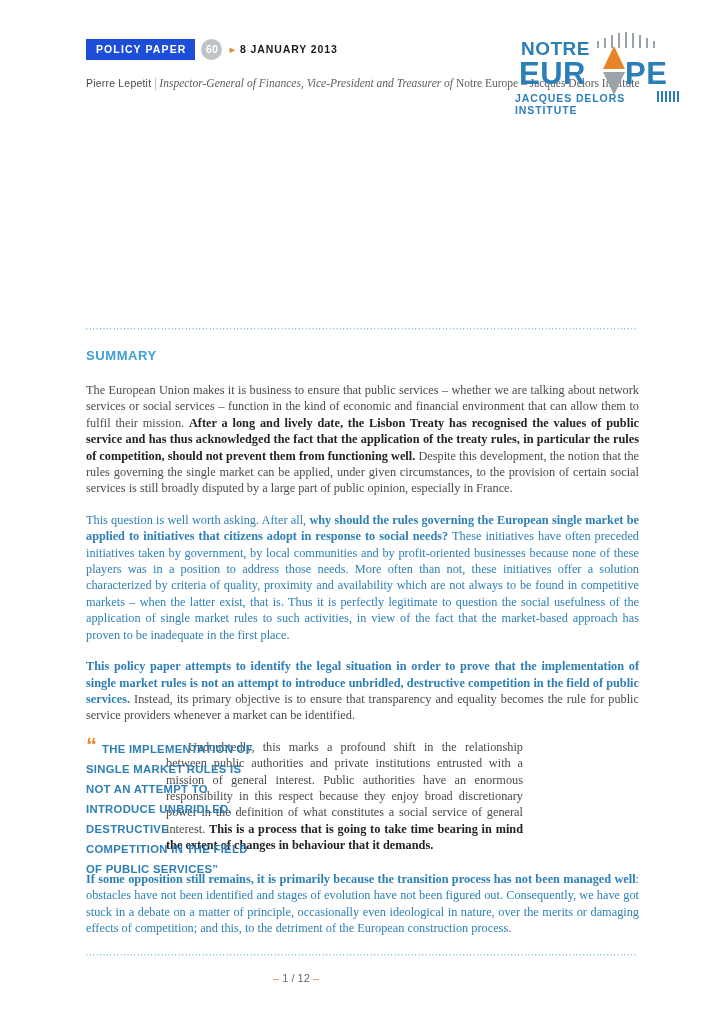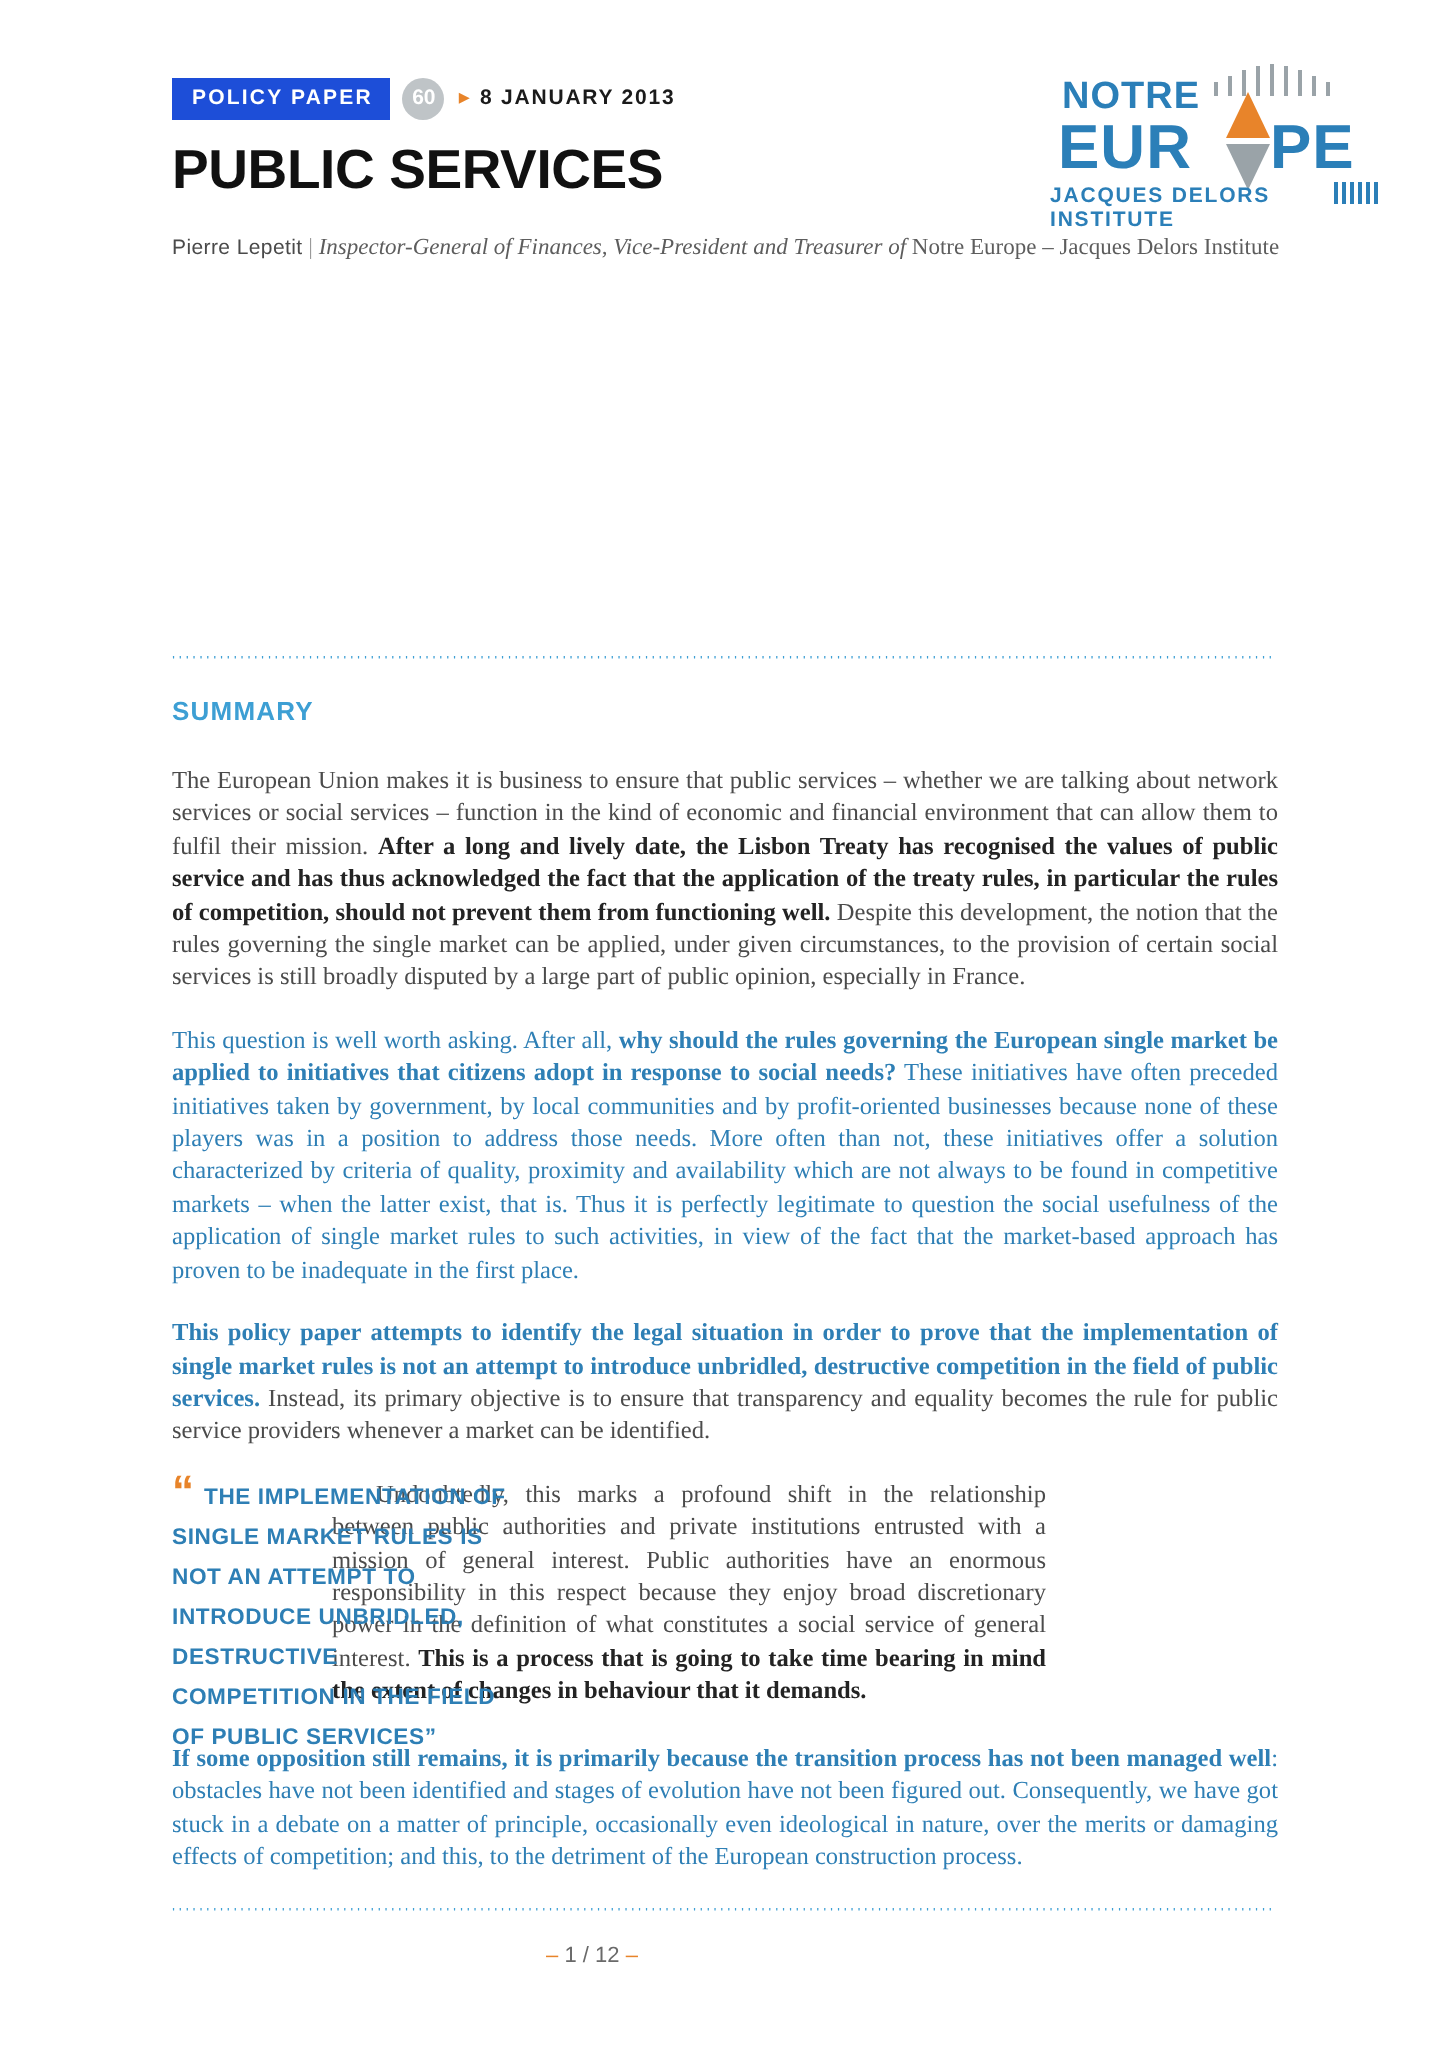--- a/index.html
+++ b/index.html
@@ -111,21 +111,21 @@
     font-size: 10.5px;
     color: #4a4a4a;
     letter-spacing: 0.2px;
   }
   .byline .sep { color: #9a9a9a; }
   .byline .role { font-style: italic; }
 
   
   .logo {
     position: absolute;
-    right: 32px;
+    right: 42px;
     top: 30px;
     width: 175px;
     height: 85px;
   }
   .logo-notre {
     font-family: "Liberation Sans", sans-serif;
     font-weight: bold;
     font-size: 19px;
     color: #2b7fb8;
     letter-spacing: 0.5px;
@@ -327,21 +327,20 @@
 <div class="page">
 
   <div class="header">
     <div class="badge-row">
       <span class="policy-tag">POLICY PAPER</span>
       <span class="badge-num">60</span>
       <span class="arrow">▸</span>
       <span class="date">8 JANUARY 2013</span>
     </div>
     <div class="title">
-      <div class="l1">PUBLIC SERVICES</div>
     </div>
     <div class="byline">
       <span class="name">Pierre Lepetit</span>
       <span class="sep">|</span>
       <span class="role">Inspector-General of Finances, Vice-President and Treasurer of</span>
       <span>Notre Europe – Jacques Delors Institute</span>
     </div>
   </div>
 
   <div class="logo">

